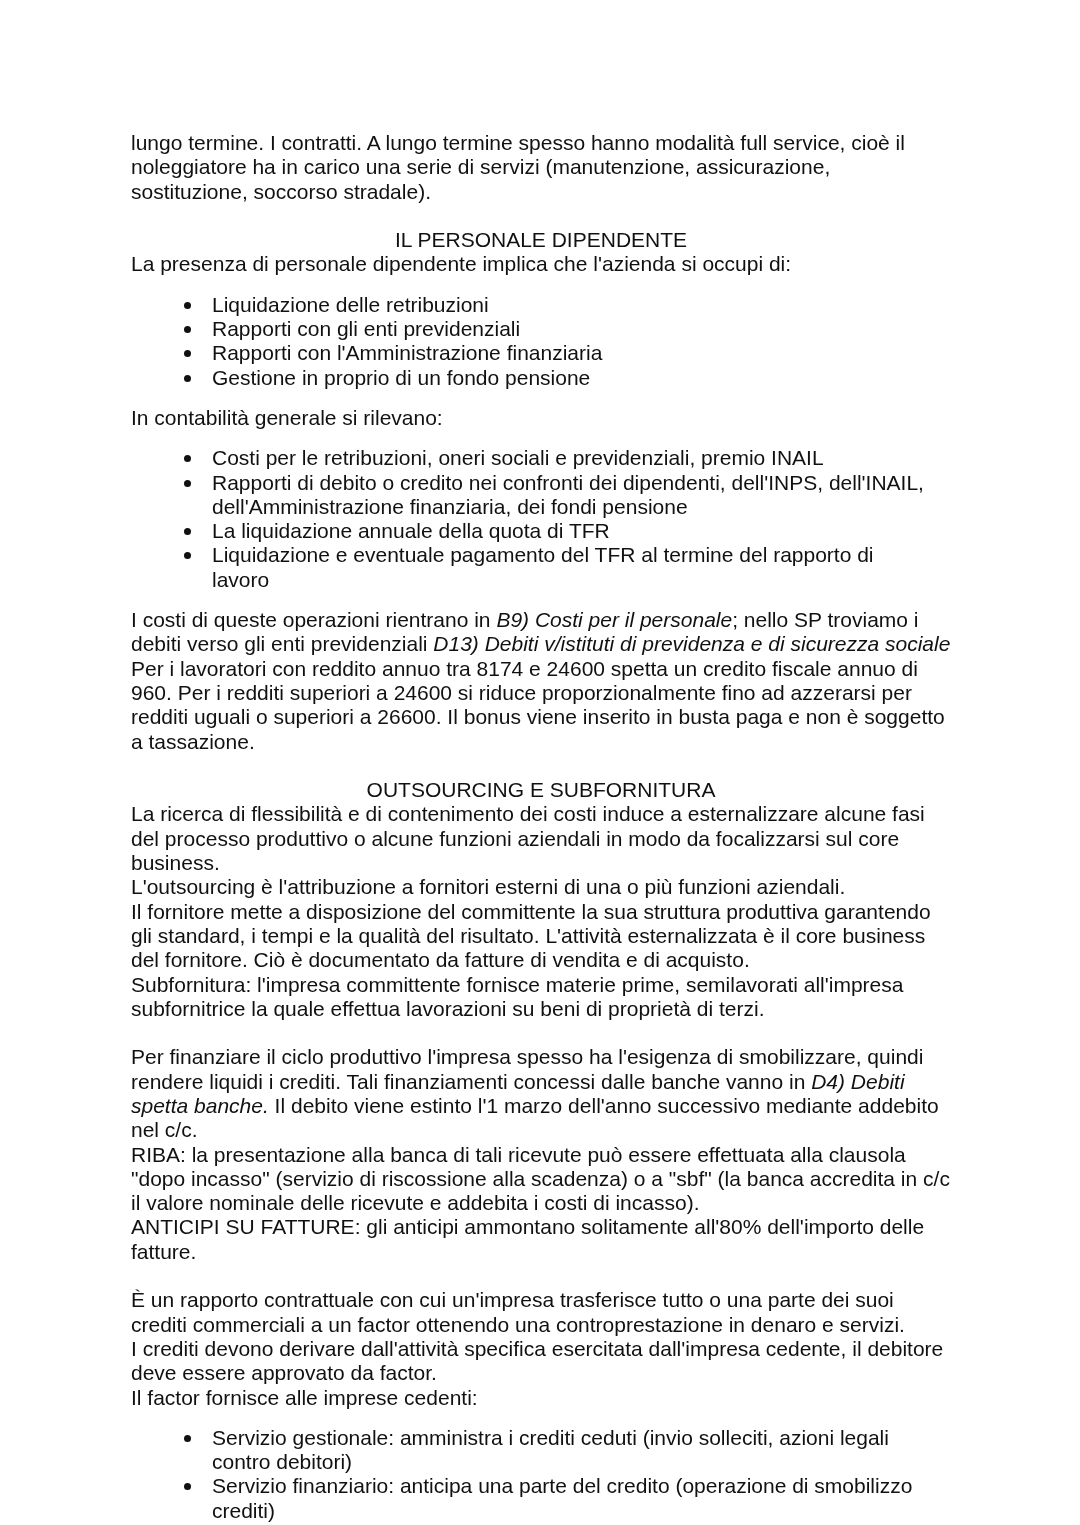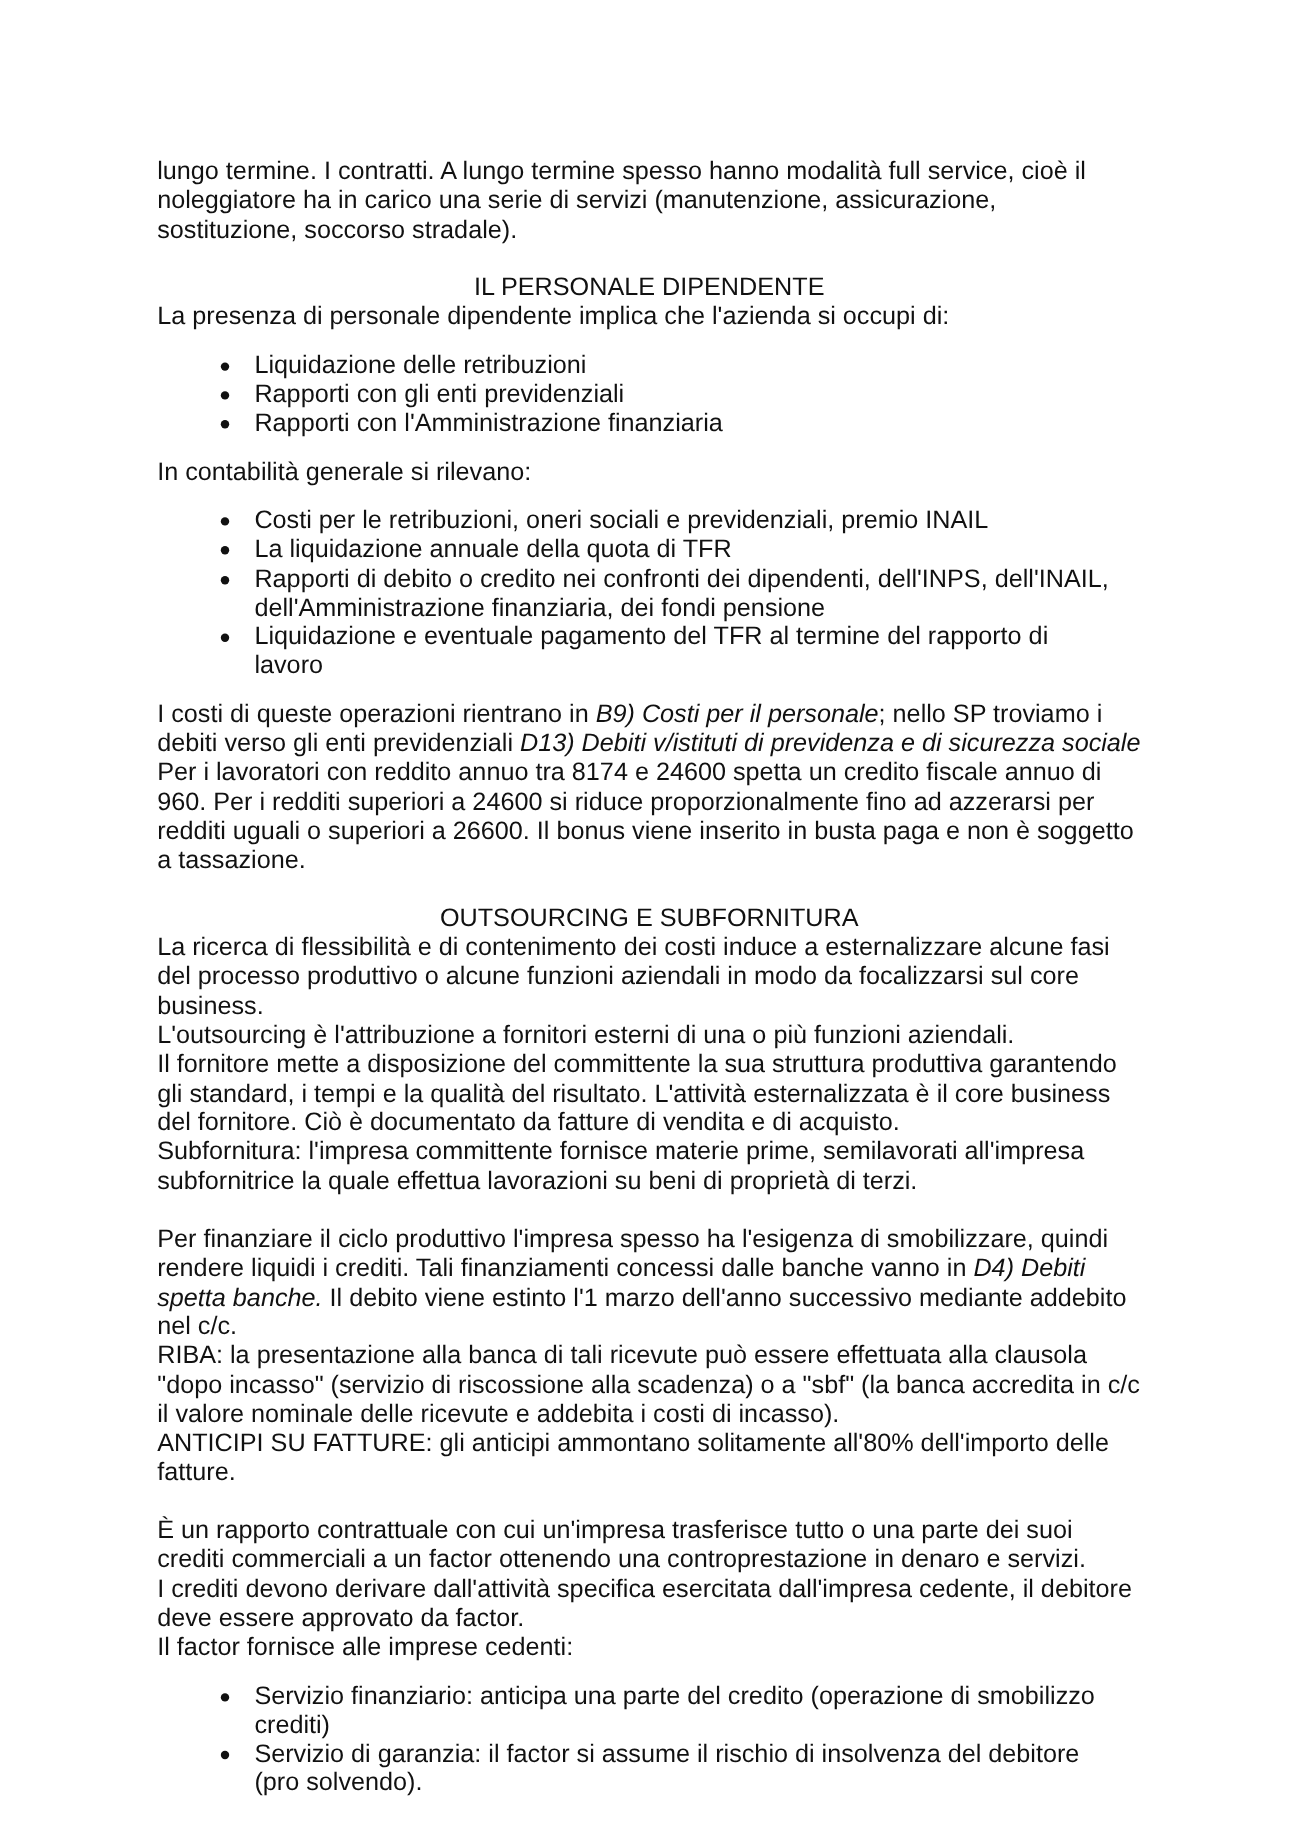--- a/index.html
+++ b/index.html
@@ -39,26 +39,27 @@
   <p class="para">lungo termine. I contratti. A lungo termine spesso hanno modalità full service, cioè il noleggiatore ha in carico una serie di servizi (manutenzione, assicurazione, sostituzione, soccorso stradale).</p>
   <div class="gap"></div>
 
   <section>
     <p class="heading">IL PERSONALE DIPENDENTE</p>
     <p class="para">La presenza di personale dipendente implica che l'azienda si occupi di:</p>
     <ul class="bullets">
       <li>Liquidazione delle retribuzioni</li>
       <li>Rapporti con gli enti previdenziali</li>
       <li>Rapporti con l'Amministrazione finanziaria</li>
+      <li>Gestione in proprio di un fondo pensione</li>
     </ul>
     <p class="para">In contabilità generale si rilevano:</p>
     <ul class="bullets">
       <li>Costi per le retribuzioni, oneri sociali e previdenziali, premio INAIL</li>
+      <li>Rapporti di debito o credito nei confronti dei dipendenti, dell'INPS, dell'INAIL, dell'Amministrazione finanziaria, dei fondi pensione</li>
       <li>La liquidazione annuale della quota di TFR</li>
-      <li>Rapporti di debito o credito nei confronti dei dipendenti, dell'INPS, dell'INAIL, dell'Amministrazione finanziaria, dei fondi pensione</li>
       <li>Liquidazione e eventuale pagamento del TFR al termine del rapporto di lavoro</li>
     </ul>
     <p class="para"><span>I costi di queste operazioni rientrano in </span><em>B9) Costi per il personale</em><span>; nello SP troviamo i debiti verso  gli enti previdenziali </span><em>D13) Debiti v/istituti di previdenza e di sicurezza sociale</em></p>
     <p class="para">Per i lavoratori con reddito annuo tra 8174 e 24600 spetta un credito fiscale annuo di 960. Per i redditi superiori a 24600 si riduce proporzionalmente fino ad azzerarsi per redditi uguali o superiori a 26600. Il bonus viene inserito in busta paga e non è soggetto a tassazione.</p>
   </section>
   <div class="gap"></div>
 
   <section>
     <p class="heading">OUTSOURCING E SUBFORNITURA</p>
     <p class="para">La ricerca di flessibilità e di contenimento dei costi induce a esternalizzare alcune fasi del processo produttivo o alcune funzioni aziendali in modo da focalizzarsi sul core business.</p>
@@ -73,18 +74,19 @@
     <p class="para">RIBA: la presentazione alla banca di tali ricevute può essere effettuata alla clausola "dopo incasso" (servizio di riscossione alla scadenza) o a "sbf" (la banca accredita in c/c il valore nominale delle ricevute e addebita i costi di incasso).</p>
     <p class="para">ANTICIPI SU FATTURE: gli anticipi ammontano solitamente all'80% dell'importo delle fatture.</p>
   </section>
   <div class="gap"></div>
 
   <section>
     <p class="para">È un rapporto contrattuale con cui un'impresa trasferisce tutto o una parte dei suoi crediti commerciali a un factor ottenendo una controprestazione in denaro e servizi.</p>
     <p class="para">I crediti devono derivare dall'attività specifica esercitata dall'impresa cedente, il debitore deve essere approvato da factor.</p>
     <p class="para">Il factor fornisce alle imprese cedenti:</p>
     <ul class="bullets">
+      <li>Servizio gestionale: amministra i crediti ceduti (invio solleciti, azioni legali contro debitori)</li>
       <li>Servizio finanziario: anticipa una parte del credito (operazione di smobilizzo crediti)</li>
       <li>Servizio di garanzia: il factor si assume il rischio di insolvenza del debitore (pro solvendo).</li>
     </ul>
   </section>
 
 </div>
 
 </body></html>

